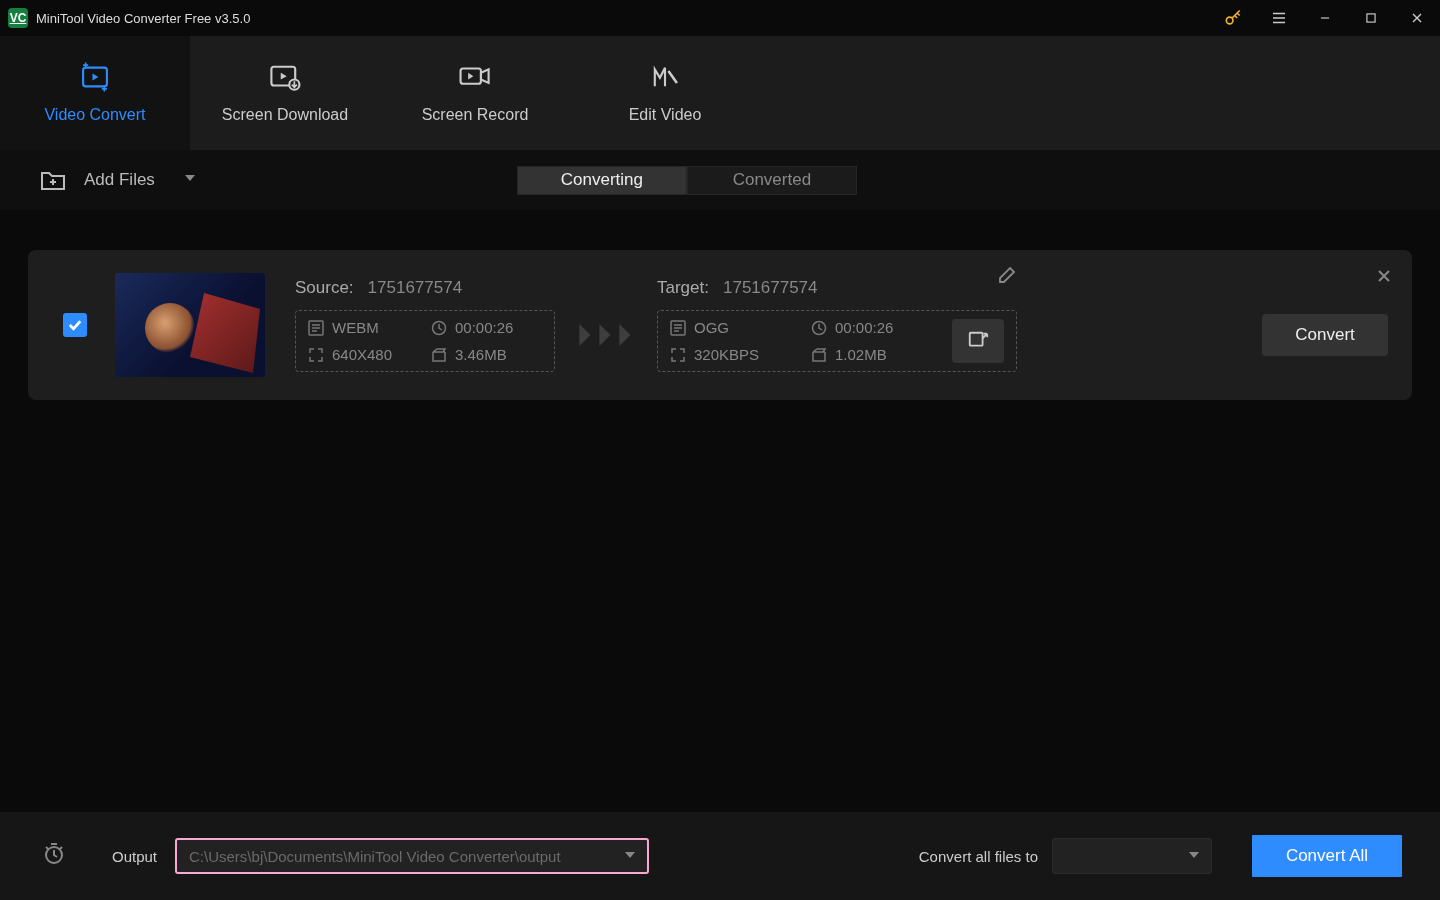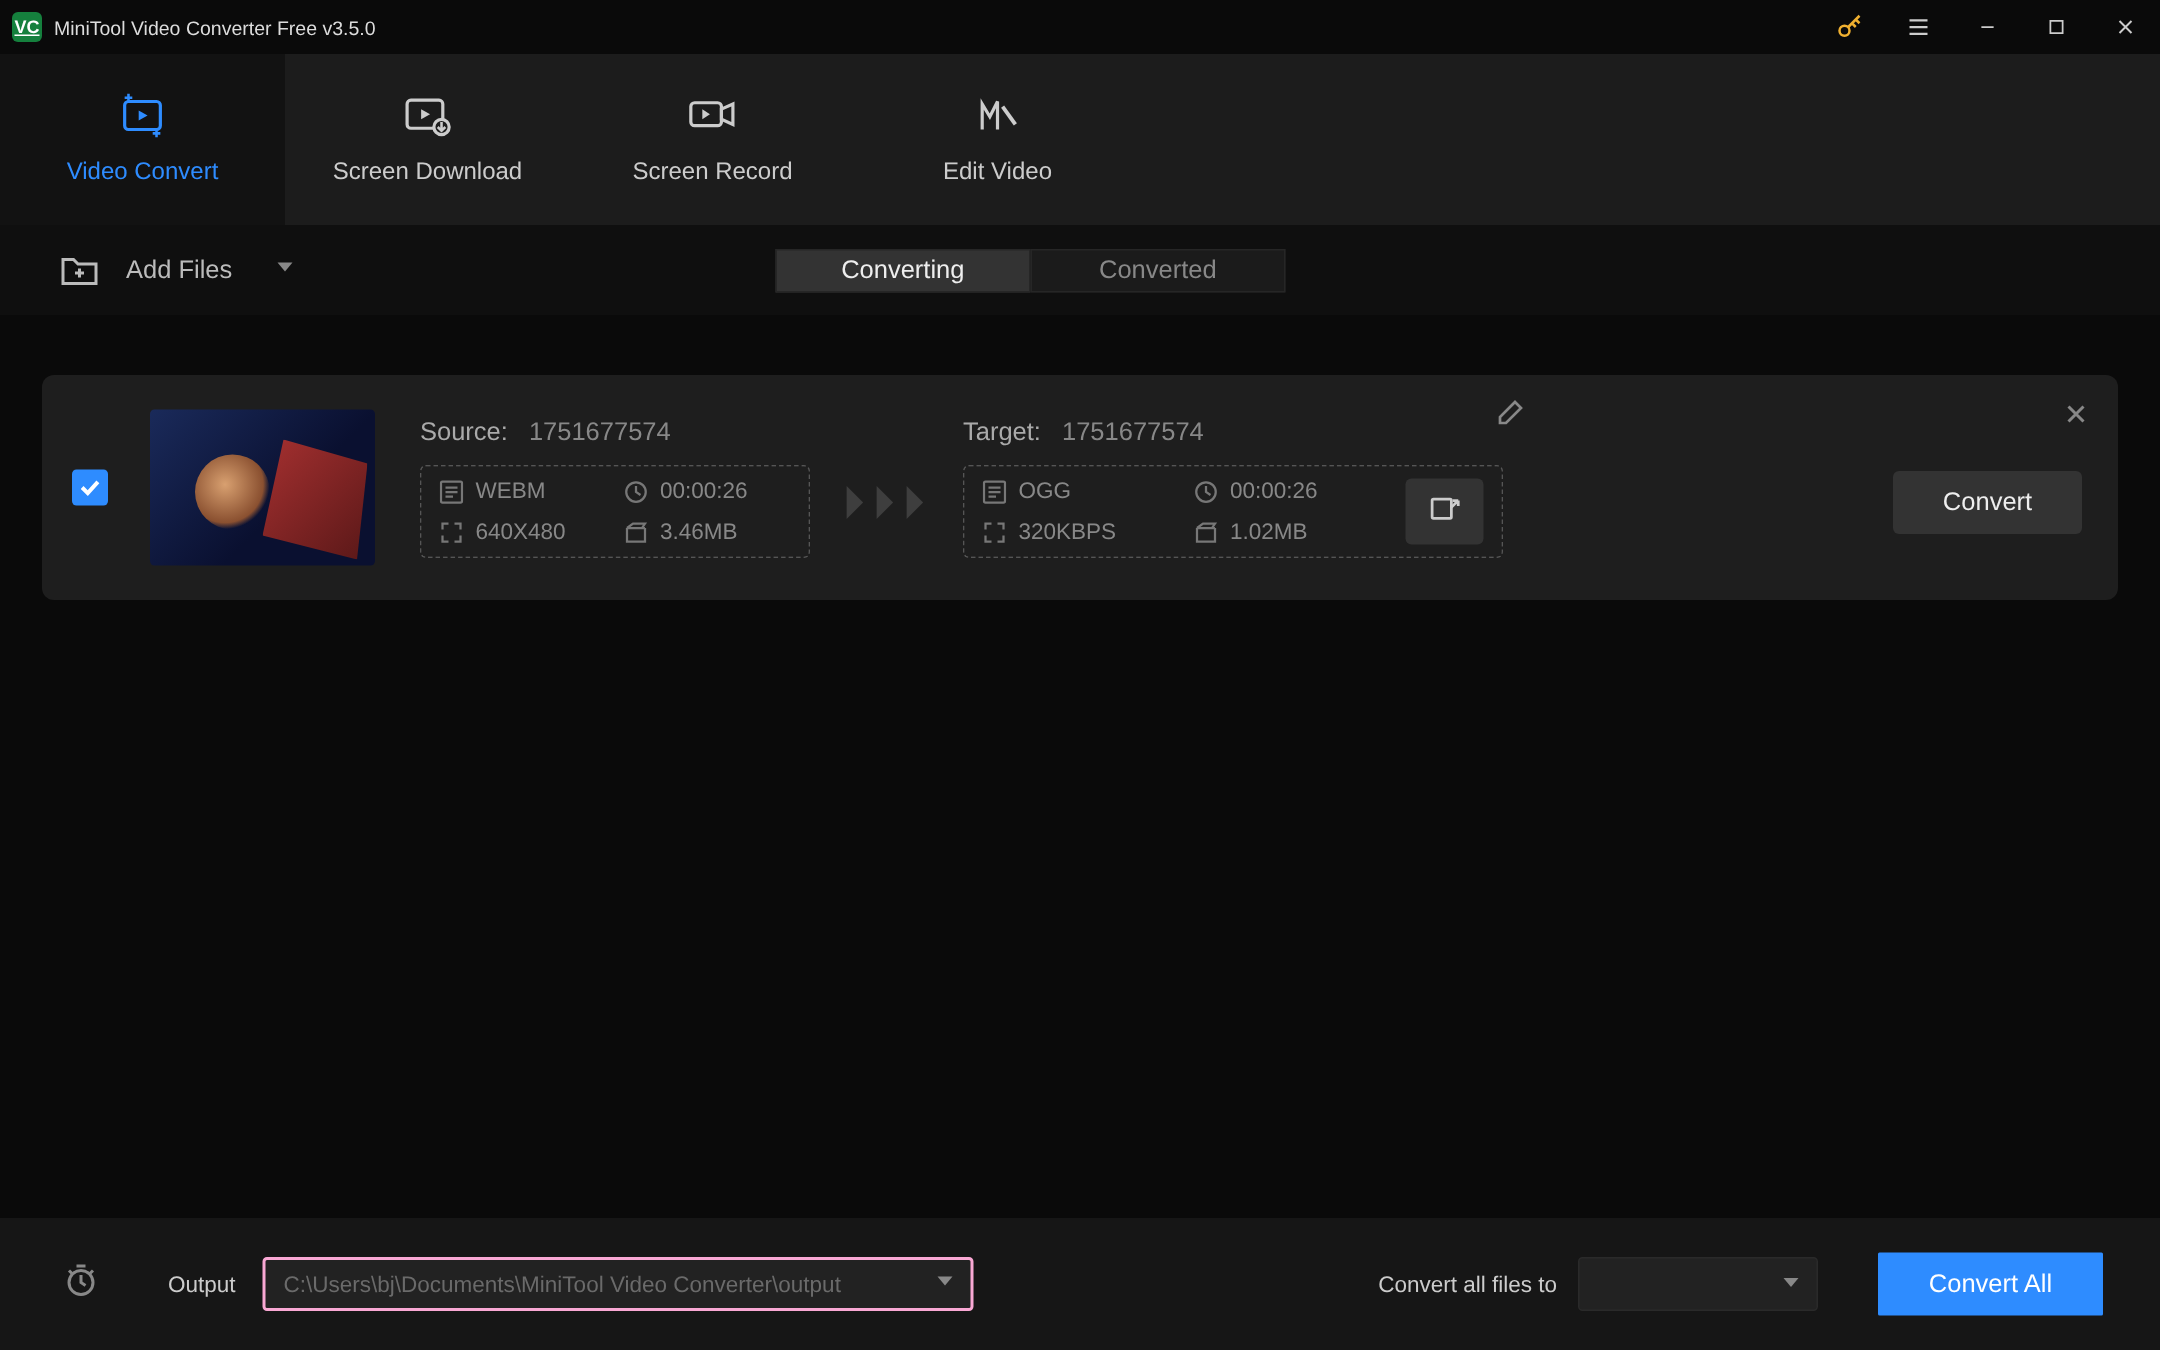--- a/index.html
+++ b/index.html
@@ -110,21 +110,21 @@
   padding: 40px 28px 0 28px;
   overflow: auto;
 }
 
 .file-item {
   background: #1e1e1e;
   border-radius: 8px;
   height: 150px;
   display: flex;
   align-items: center;
-  padding: 0 24px 0 20px;
+  padding: 0 24px 0 35px;
   position: relative;
 }
 
 .checkbox {
   width: 24px; height: 24px;
   background: #2e8cff;
   border-radius: 3px;
   display: flex; align-items: center; justify-content: center;
   margin-right: 28px;
   flex-shrink: 0;

